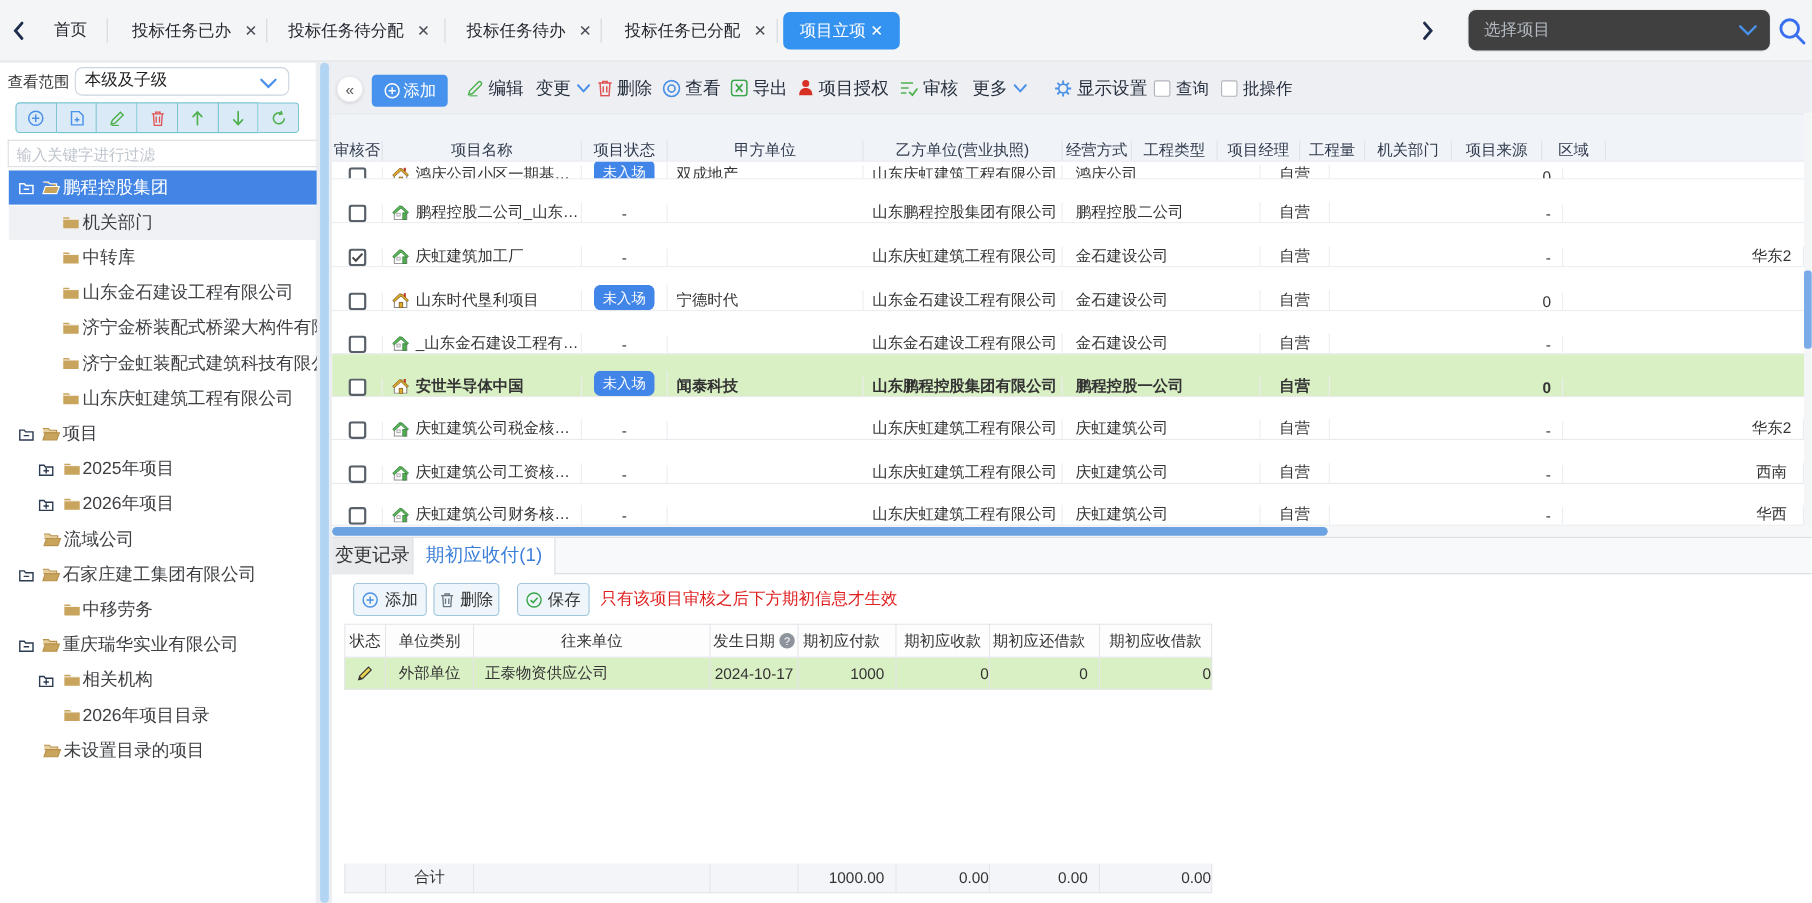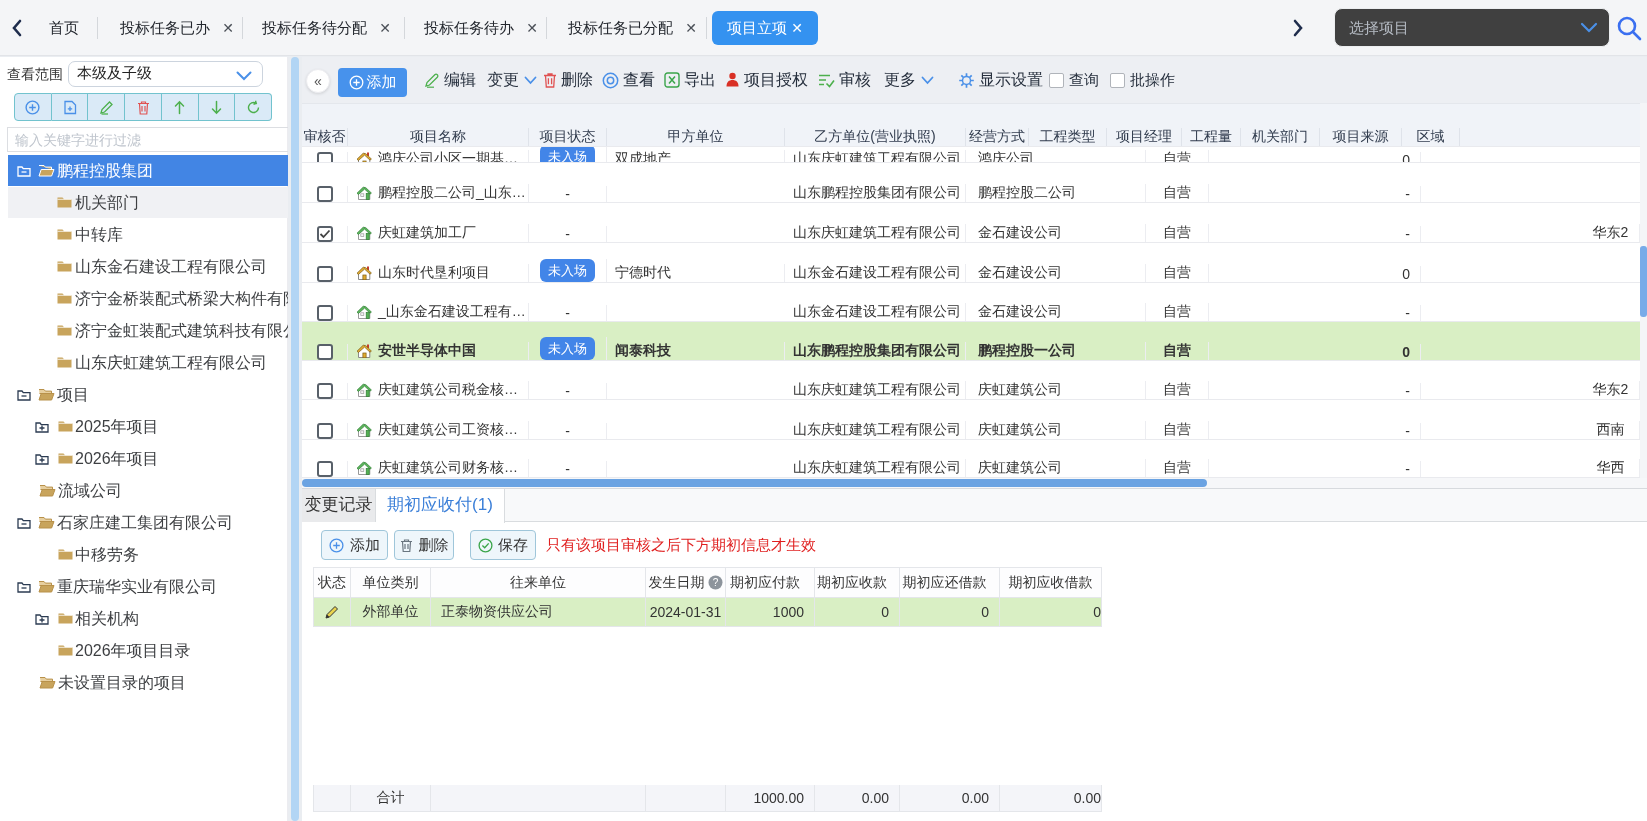--- a/index.html
+++ b/index.html
@@ -73,21 +73,21 @@
 .brow{display:flex;width:789px;}
 .brow>div{border-right:1px solid #e4e6ea;border-bottom:1px solid #e4e6ea;overflow:hidden;white-space:nowrap;display:flex;align-items:center;justify-content:center;}
 .bhead{height:31px;background:#fdfdfe;font-size:14px;color:#333;}
 .bhead>div{border-top:1px solid #e4e6ea;}
 .brow>div:first-child{border-left:1px solid #e4e6ea;}
 .bc1{width:38px;}
 .bc2{width:80px;}
 .bc3{width:215px;justify-content:flex-start;padding-left:10px;}
 .bc4{width:80px;}
 .bc5{width:89px;justify-content:flex-end;padding-right:10px;}
-.bc6{width:85px;justify-content:flex-end;padding-right:10px;}
+.bc6{width:85px;justify-content:flex-end;}
 .bc7{width:100px;justify-content:flex-end;padding-right:10px;}
 .bc8{width:102px;justify-content:flex-end;padding-right:0;}
 .brow>div.num{justify-content:flex-end;}
 .brow>div.left{justify-content:flex-start;}
 .bdata{height:29px;background:#d9efc4;font-size:14px;color:#333;}
 #bfooter{position:absolute;left:11px;top:296px;width:789px;}
 .bfoot{height:27px;background:#f4f5f9;font-size:14px;color:#333;}
 .trow{position:absolute;left:0;width:288px;height:31px;}
 .trow .bg{position:absolute;left:8px;right:0;top:0;bottom:0;}
 .trow .txt{position:absolute;top:0;height:47px;line-height:31px;font-size:16px;color:#3d3f42;white-space:nowrap;}
@@ -649,21 +649,21 @@
         </div>
         <div class="brow bdata">
           <div class="bc1">
               <svg width="16" height="16" viewBox="0 0 16 16">
                 <path d="M2 14 L3 10.5 L11 2.5 L13.5 5 L5.5 13 Z" fill="#e8d44e" stroke="#333" stroke-width="1"></path>
                 <path d="M2 14 L5.5 13 L3 10.5 Z" fill="#333"></path>
               </svg>
             </div>
           <div class="bc2">外部单位</div>
           <div class="bc3 left">正泰物资供应公司</div>
-          <div class="bc4">2024-01-31</div>
+          <div class="bc4">2024-10-17</div>
           <div class="bc5 num">1000</div>
             <div class="bc6 num">0</div>
             <div class="bc7 num">0</div>
             <div class="bc8 num">0</div>
         </div>
       </div>
       <div id="bfooter">
         <div class="brow bfoot">
           <div class="bc1"></div>
             <div class="bc2">合计</div>

